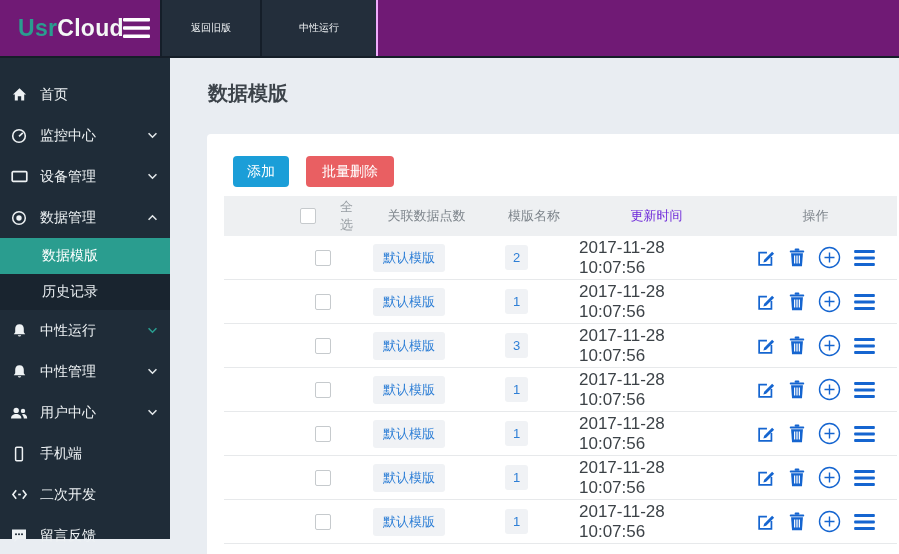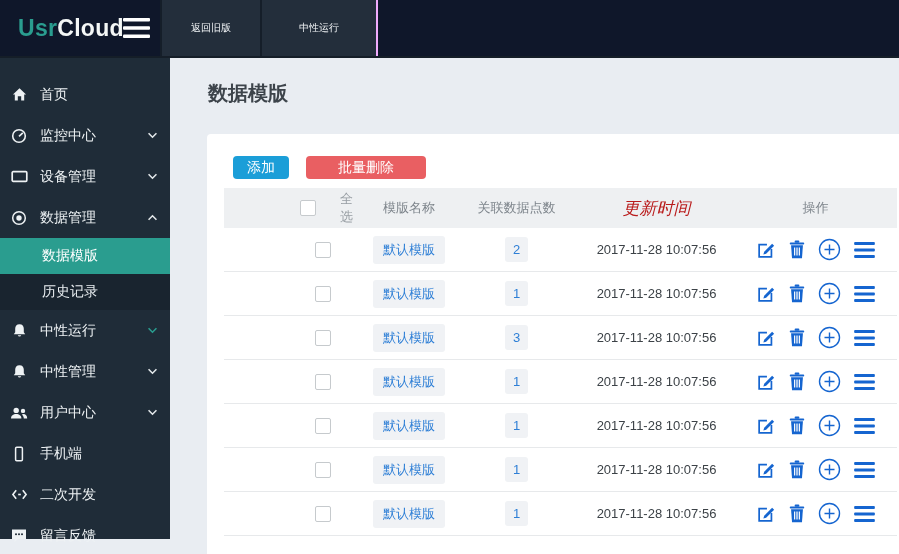--- a/index.html
+++ b/index.html
@@ -1,20 +1,20 @@
 <!DOCTYPE html>
 <html style="--accent-teal: #2a9d8f; --primary-blue: #1b9ed8; --danger-red: #e95f62; --link-blue: #2e7fd6; --icon-blue: #1565d0;"><head>
 <meta charset="utf-8">
 <style>
   * { margin:0; padding:0; box-sizing:border-box; }
   html,body { width:899px; height:554px; overflow:hidden; }
   body { position:relative; font-family:"Liberation Sans","DejaVu Sans",sans-serif; background:#e9edf2; }
 
   
-  .topbar { position:absolute; top:0; left:0; right:0; height:58px; background:#0f172a;
+  .topbar { position:absolute; top:0; left:0; right:0; height:58px; background:#701a75;
             display:flex; align-items:stretch; z-index:3; border-bottom:2px solid #151e28; }
   .logo { width:112px; padding-left:18px; display:flex; align-items:center;
           font-size:23px; font-weight:bold; letter-spacing:.3px; white-space:nowrap; }
   .logo .usr { color:var(--accent-teal); }
   .logo .cloud { color:#f4f7f6; }
   .hamburger { width:48px; display:flex; align-items:center; justify-content:center; cursor:pointer; background:none; border:none; }
   .top-tab { width:100px; display:flex; align-items:center; justify-content:center;
              color:#f2f5f7; font-size:10px; background:#232e3b; border-left:2px solid #151e29; cursor:pointer; }
   .top-tab.wide { width:118px; border-right:2px solid #f0abfc; }
 
@@ -31,35 +31,35 @@
          color:#e8edf0; font-size:14px; cursor:pointer; }
   .smi.active { background:var(--accent-teal); color:#fff; }
 
   
   .content { position:absolute; left:170px; top:58px; right:0; bottom:0; background:#e9edf2; }
   .page-title { margin:22px 0 0 38px; font-size:20px; font-weight:600; color:#3d444b; }
   .card { position:absolute; left:37px; top:76px; width:710px; bottom:-8px;
           background:#fff; border-radius:4px; padding:22px 0 0 17px; }
 
   .toolbar { margin-left:9px; display:flex; gap:17px; }
-  .btn { border:none; border-radius:4px; color:#fff; font-size:14px; height:23px;
+  .btn { border:none; border-radius:4px; color:#fff; font-size:14px; height:31px;
          padding:0 14px; cursor:pointer; font-family:inherit; }
   .btn-add { background:var(--primary-blue); }
-  .btn-del { background:var(--danger-red); padding:0 32px; }
+  .btn-del { background:var(--danger-red); padding:0 16px; }
 
   .table { margin-top:9px; width:673px; }
   .thead { height:40px; background:#eef0f2; display:flex; align-items:center;
            color:#7d848b; font-size:13px; }
   .trow { height:44px; display:flex; align-items:center; border-bottom:1px solid #e7e9eb; }
   .cell { display:flex; align-items:center; justify-content:center; height:100%; }
   .c-select { width:140px; justify-content:flex-start; padding-left:76px; gap:24px; }
   .trow .c-select { padding-left:91px; }
   .c-name { width:90px; }
   .c-points { width:125px; }
-  .c-time { width:155px; color:#3c4247; font-size:13px; }
+  .c-time { width:155px; color:#3c4247; font-size:17px; }
   .c-actions { width:163px; gap:13px; }
   .select-all-label { color:#979da3; }
 
   .checkbox { width:16px; height:16px; border:1px solid #c6cacd; border-radius:2px;
               background:#fff; display:inline-block; flex:0 0 auto; cursor:pointer; }
   .badge { background:#f0f2f5; color:var(--link-blue); padding:5px 10px; border-radius:3px;
            font-size:13px; text-decoration:none; cursor:pointer; }
   .badge.pts { padding:5px 8px; }
   .act { background:none; border:none; padding:0; cursor:pointer; display:flex;
          align-items:center; color:var(--icon-blue); }
@@ -225,23 +225,23 @@
       <button class="btn btn-add">添加</button>
       <button class="btn btn-del">批量删除</button>
     </div>
 
     <div class="table">
       <div class="thead">
         <div class="cell c-select">
           <span class="checkbox"></span>
           <span class="select-all-label">全选</span>
         </div>
+        <div class="cell c-points">关联数据点数</div>
         <div class="cell c-name">模版名称</div>
-        <div class="cell c-points">关联数据点数</div>
-        <div class="cell c-time" style="color:#b91c1c;font-size:17px;font-style:italic;">更新时间</div>
+        <div class="cell c-time" style="color:#6d28d9;font-size:13px;">更新时间</div>
         <div class="cell c-actions">操作</div>
       </div>
       <div id="table-body">
           <div class="trow">
             <div class="cell c-select">
               <span class="checkbox"></span>
             </div>
             <div class="cell c-name">
               <a class="badge">默认模版</a>
             </div>

